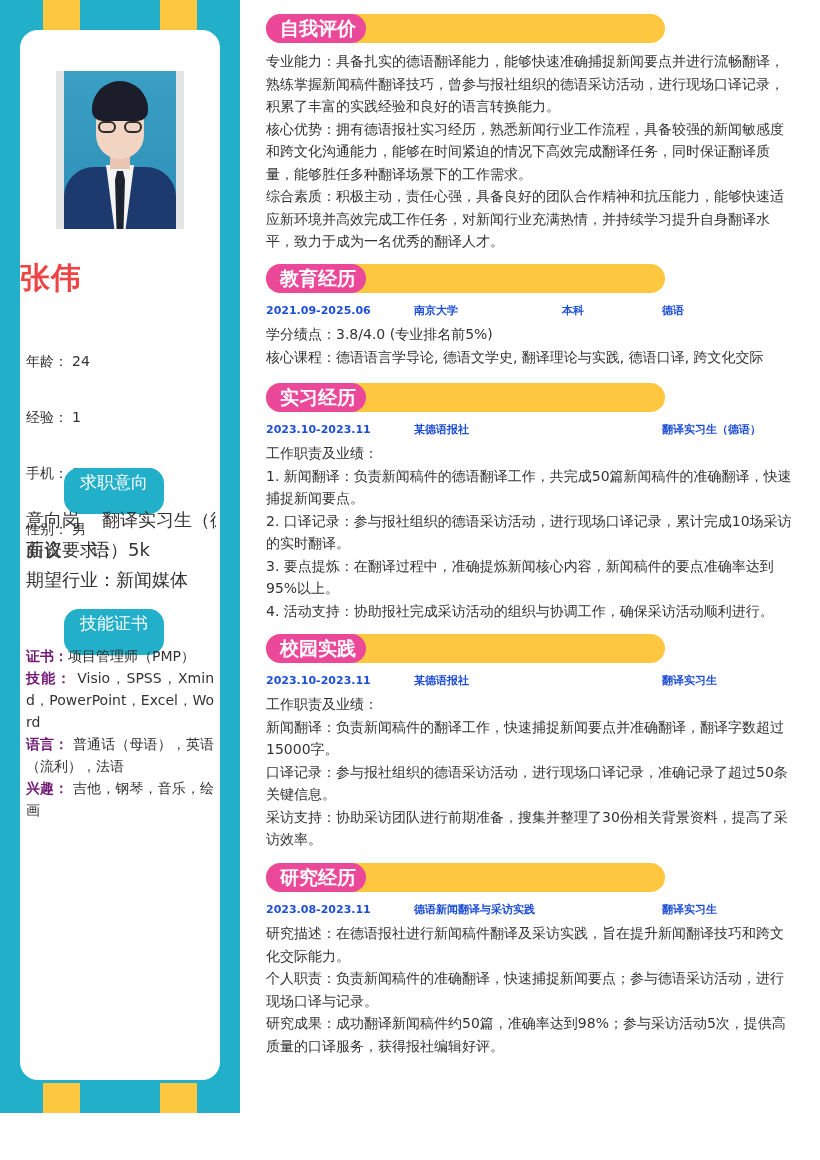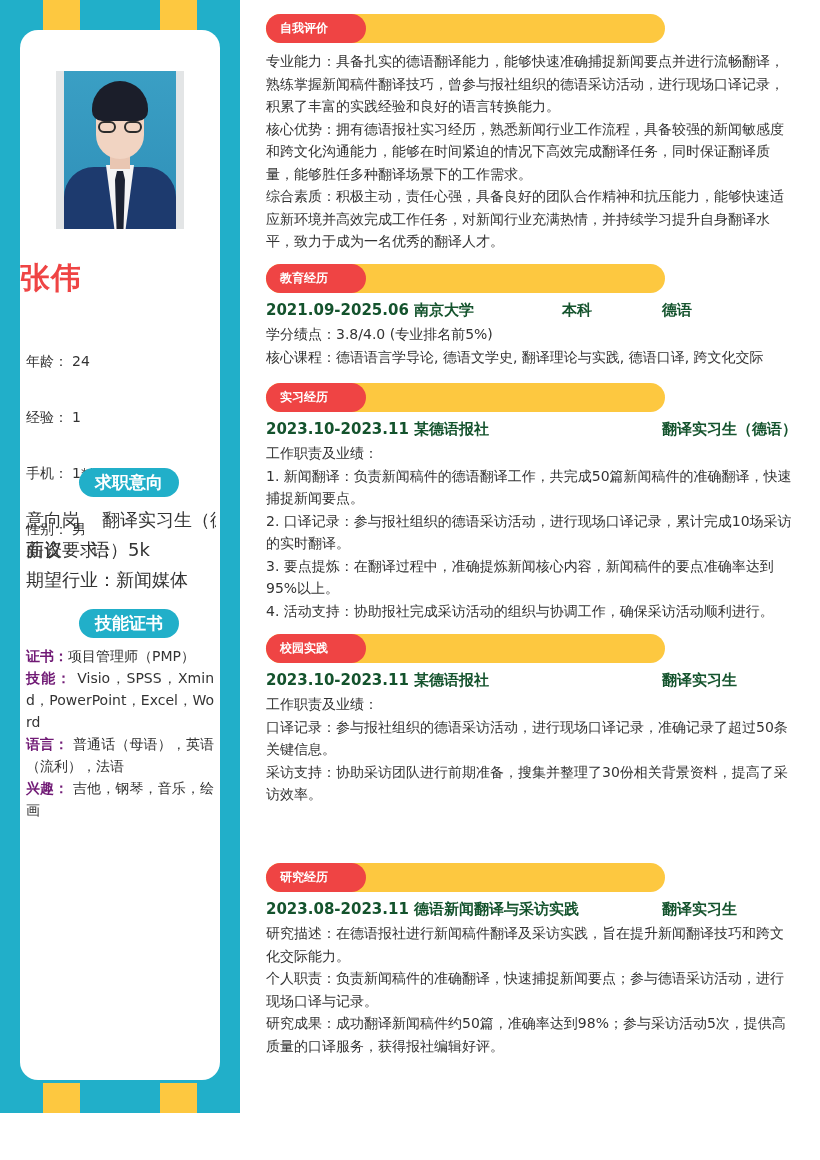--- a/index.html
+++ b/index.html
@@ -27,38 +27,38 @@
   .photo .suit { position: absolute; left: 0; top: 96px; width: 112px; height: 62px; background: #1d3a6e; border-radius: 30px 30px 0 0; }
   .photo .shirt { position: absolute; left: 42px; top: 94px; width: 28px; height: 64px; background: #f4f4f4; clip-path: polygon(0 0, 100% 0, 70% 100%, 30% 100%); }
   .photo .tie { position: absolute; left: 51px; top: 100px; width: 10px; height: 58px; background: #1c2333; clip-path: polygon(20% 0, 80% 0, 100% 15%, 85% 100%, 15% 100%, 0 15%); }
 
   .name { position: absolute; left: 20px; top: 258px; width: 172px; text-align: left; font-size: 30px; font-weight: bold; color: #ef4444; letter-spacing: 1px; }
 
   .info { position: absolute; left: 26px; top: 318px; width: 190px; }
   .info-row { height: 26px; font-size: 14px; line-height: 26px; color: #333; white-space: nowrap; margin-top: 30px; }
   .info-row .k { display: inline-block; width: 46px; }
 
-  .pill { position: absolute; left: 79px; width: 100px; height: 29px; background: #21afc9; border-radius: 15px; color: #ffffff; font-weight: bold; font-size: 17px; text-align: center; line-height: 29px; }
+  .pill { position: absolute; left: 64px; width: 100px; height: 46px; background: #21afc9; border-radius: 15px; color: #ffffff; font-weight: normal; font-size: 17px; text-align: center; line-height: 29px; }
   .pill.p1 { top: 468px; }
   .pill.p2 { top: 609px; }
 
   .intent { position: absolute; left: 26px; top: 507px; width: 190px; font-size: 18px; color: #333; }
   .intent-row { position: relative; height: 30px; line-height: 26px; white-space: nowrap; overflow: hidden; }
   .intent-row .over { position: absolute; left: 0; top: 0; }
 
   .skills { position: absolute; left: 26px; top: 645px; width: 188px; font-size: 14px; line-height: 22px; color: #333; text-align: justify; }
   .skills p { margin: 0; }
   .skills b { color: #701a75; }
 
   
   .main { position: absolute; left: 266px; top: 0; width: 530px; }
   .sec-head { position: absolute; left: 0; width: 399px; height: 29px; background: #fdc840; border-radius: 15px; }
-  .sec-head .tag { position: absolute; left: 0; top: 0; width: 100px; height: 29px; background: #ef4444; border-radius: 15px; color: #fff; font-weight: bold; font-size: 12px; line-height: 29px; padding-left: 14px; }
+  .sec-head .tag { position: absolute; left: 0; top: 0; width: 100px; height: 29px; background: #ec4899; border-radius: 15px; color: #fff; font-weight: bold; font-size: 19px; line-height: 29px; padding-left: 14px; }
   .sec-body { position: absolute; left: 0; width: 530px; font-size: 14px; line-height: 22.5px; color: #333; }
-  .row-head { position: relative; height: 25px; font-weight: bold; font-size: 15px; line-height: 25px; color: #14532d; white-space: nowrap; }
+  .row-head { position: relative; height: 25px; font-weight: bold; font-size: 11px; line-height: 25px; color: #1d4ed8; white-space: nowrap; }
   .row-head span { position: absolute; top: 0; }
   .c1 { left: 0; } .c2 { left: 148px; } .c3 { left: 296px; } .c4 { left: 396px; }
 </style>
 </head>
 <body>
 
 <div class="sidebar">
   <div class="stripe t1"></div>
   <div class="stripe t2"></div>
   <div class="stripe b1"></div>
@@ -157,20 +157,21 @@
   <div class="sec-head" style="top:634px">
     <div class="tag">校园实践</div>
   </div>
   <div class="sec-body" style="top:668px">
     <div class="row-head">
       <span class="c1">2023.10-2023.11</span>
       <span class="c2">某德语报社</span>
       <span class="c4">翻译实习生</span>
     </div>
     <p>工作职责及业绩：</p>
+    <p>新闻翻译：负责新闻稿件的翻译工作，快速捕捉新闻要点并准确翻译，翻译字数超过15000字。</p>
     <p>口译记录：参与报社组织的德语采访活动，进行现场口译记录，准确记录了超过50条关键信息。</p>
     <p>采访支持：协助采访团队进行前期准备，搜集并整理了30份相关背景资料，提高了采访效率。</p>
   </div>
 
   <div class="sec-head" style="top:863px">
     <div class="tag">研究经历</div>
   </div>
   <div class="sec-body" style="top:897px">
     <div class="row-head">
       <span class="c1">2023.08-2023.11</span>

